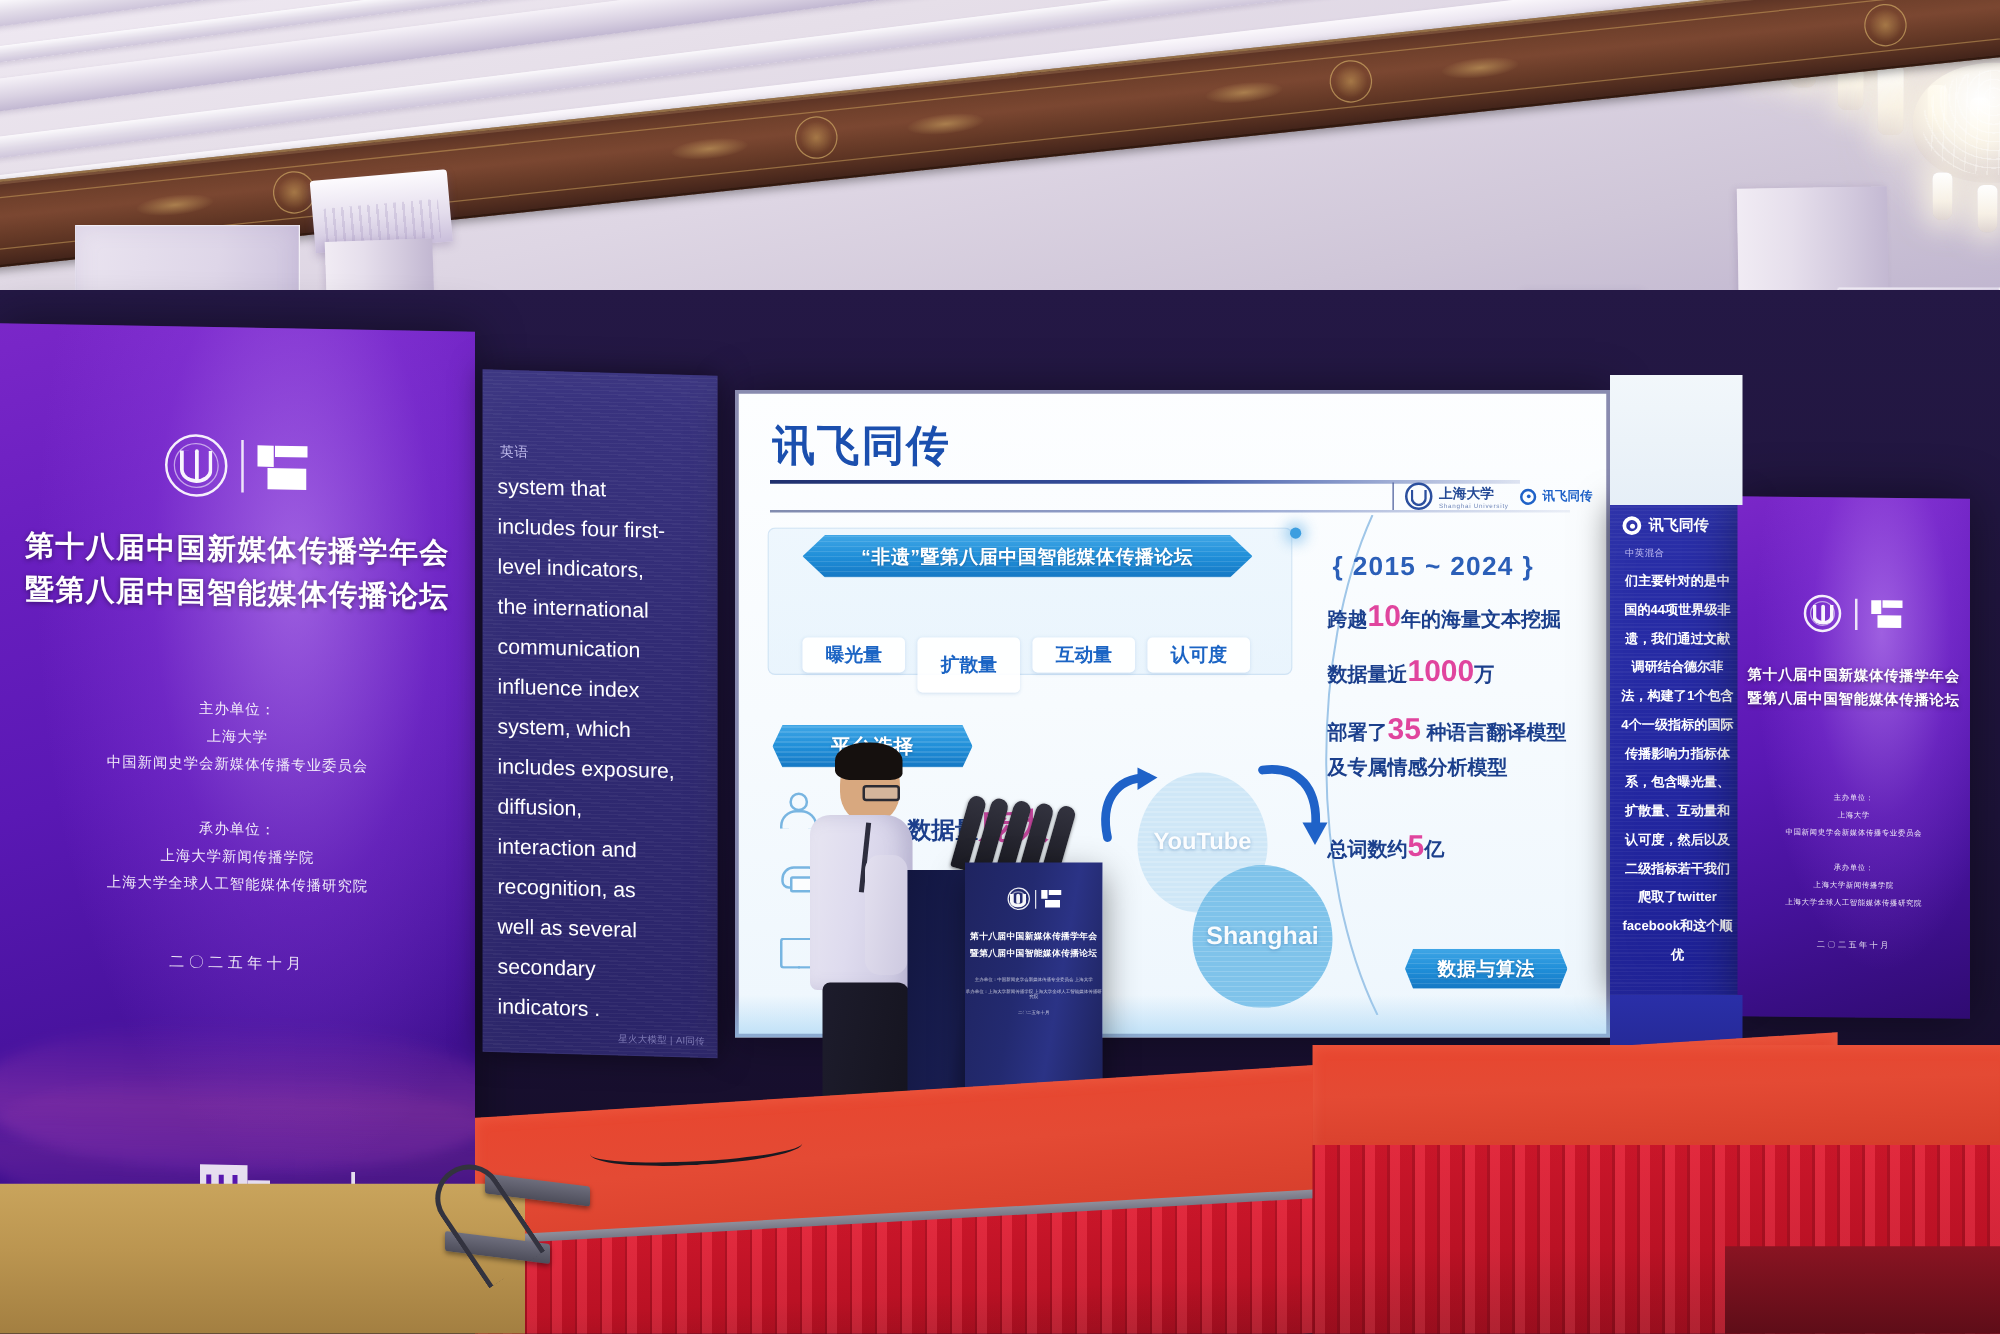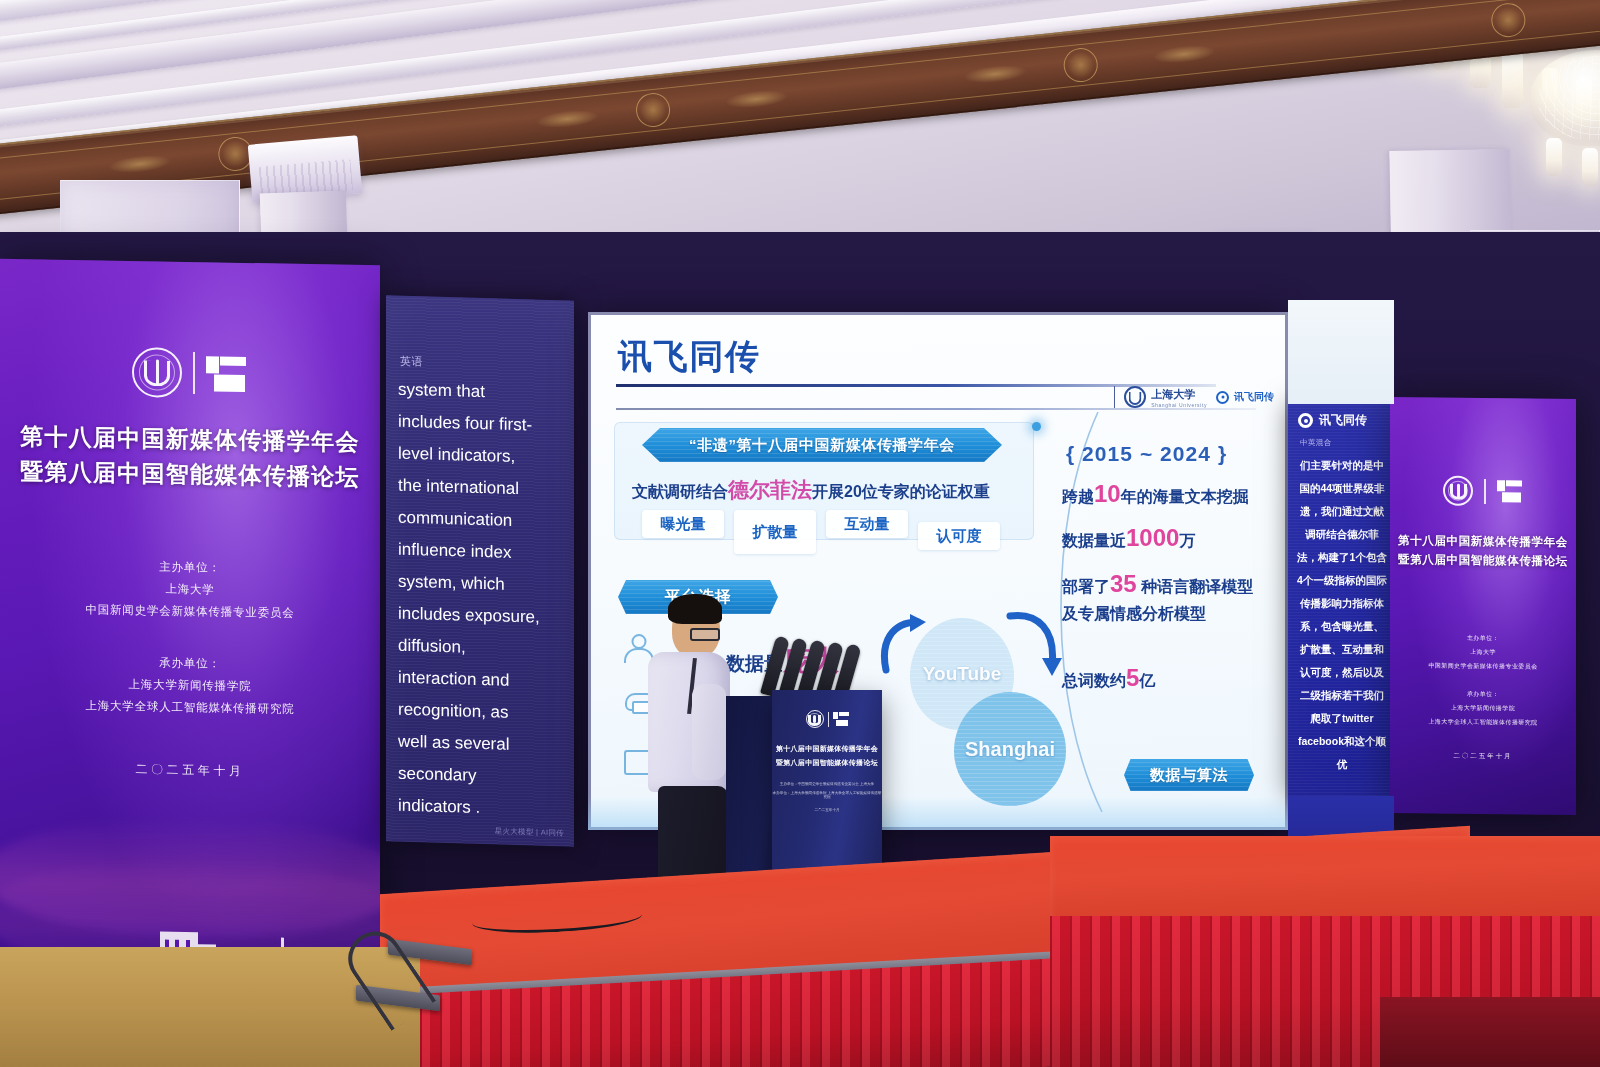--- a/index.html
+++ b/index.html
@@ -511,32 +511,29 @@
       </div>
       <div class="ifly-sm">
         <div class="ifly-ring"></div>
         <span style="font-size:10px;">讯飞同传</span>
       </div>
     </div>
 
     <div class="content-card" style="left:26px; top:110px; width:420px; height:118px;"></div>
 
     <div class="chevron-tag" style="left:54px; top:116px; width:360px; height:34px; font-size:15px;">
-      <span style="position:relative;z-index:2;">“非遗”第十八届中国新媒体传播学年会</span>
-    </div>
-
-    <div class="delphi-line" style="left:44px; top:164px; font-size:16px;">
-      <span>文献调研结合</span><span class="delphi-hl" style="font-size:21px;">德尔菲法</span><span>开展20位专家的论证权重</span>
-    </div>
+      <span style="position:relative;z-index:2;">“非遗”暨第八届中国智能媒体传播论坛</span>
+    </div>
+
 
     <div class="idx-row" id="indicator-chips" style="left:54px; top:198px;">
         <div class="idx-chip" style="width: 82px; height: 28px; font-size: 15px;">曝光量</div>
         <div class="idx-chip" style="width: 82px; height: 44px; font-size: 15px;">扩散量</div>
         <div class="idx-chip" style="width: 82px; height: 28px; font-size: 15px;">互动量</div>
-        <div class="idx-chip" style="width: 82px; height: 28px; font-size: 15px; margin-top: 12px;">认可度</div>
+        <div class="idx-chip" style="width: 82px; height: 28px; font-size: 15px;">认可度</div>
       </div>
 
     <div class="chevron-tag" style="left:30px; top:268px; width:160px; height:34px; font-size:16px;">
       <span style="position:relative;z-index:2;">平台选择</span>
     </div>
 
     <div class="icon-col" style="left:34px; top:322px;">
       <div class="mini-icon mi-person"></div>
       <div class="mini-icon mi-cloud"></div>
       <div class="mini-icon mi-book"></div>

